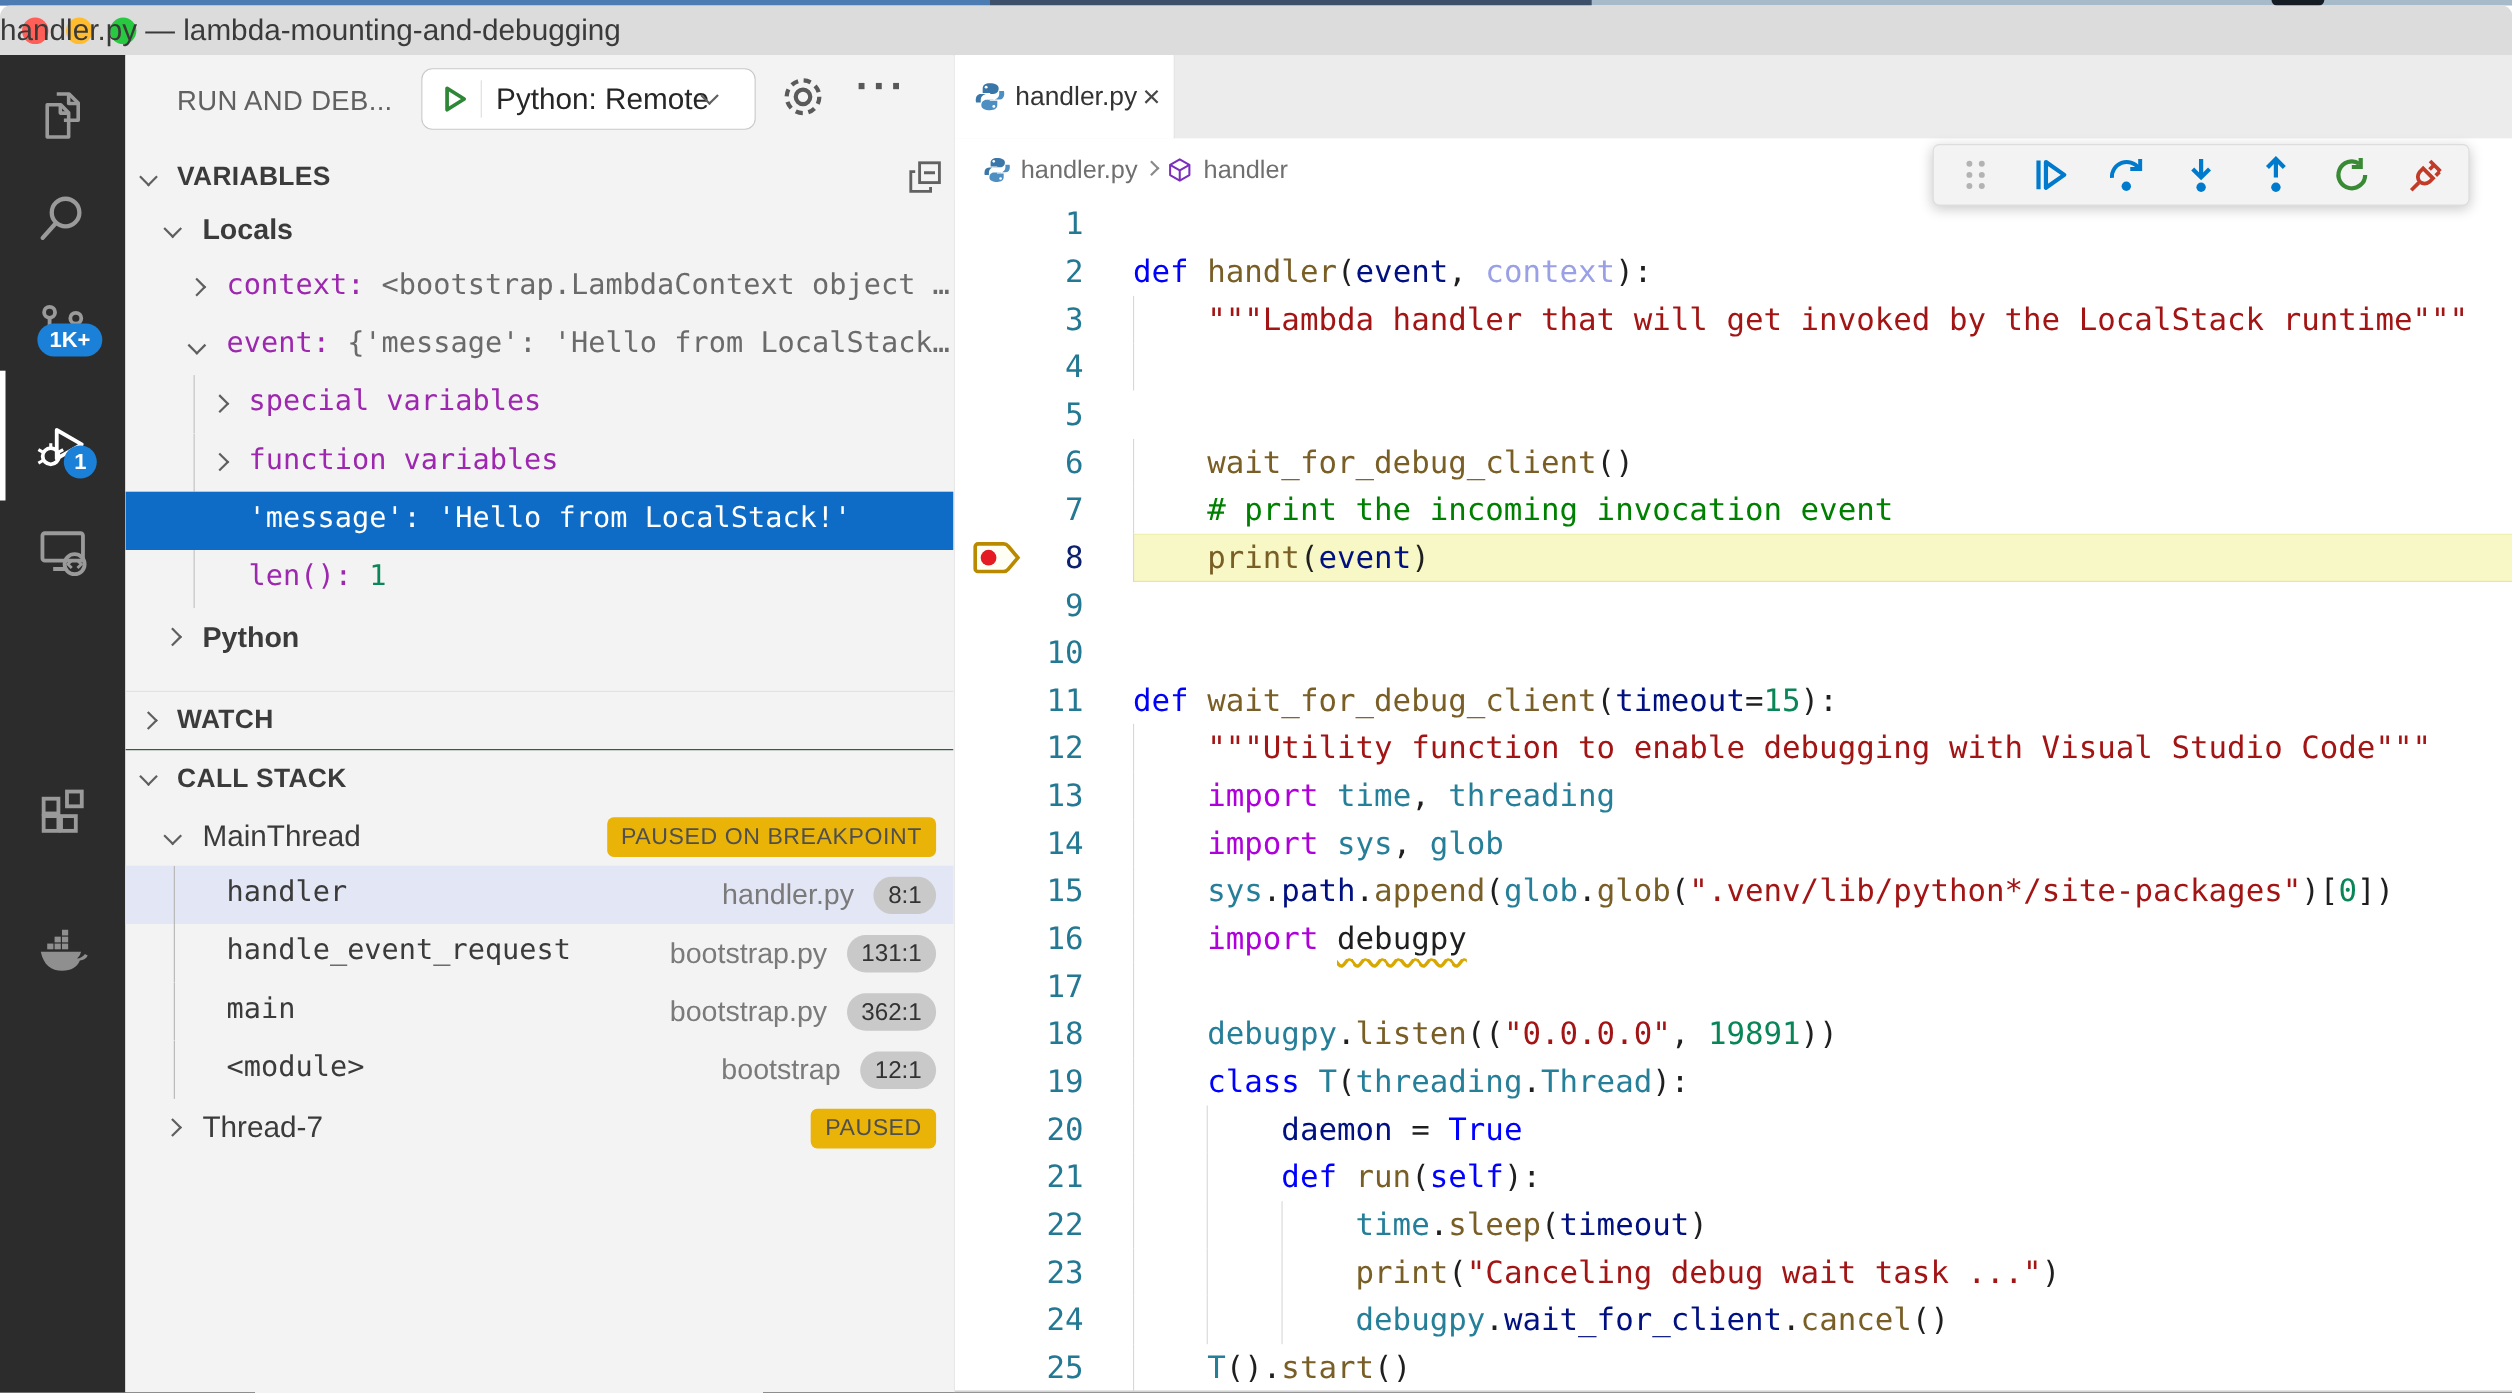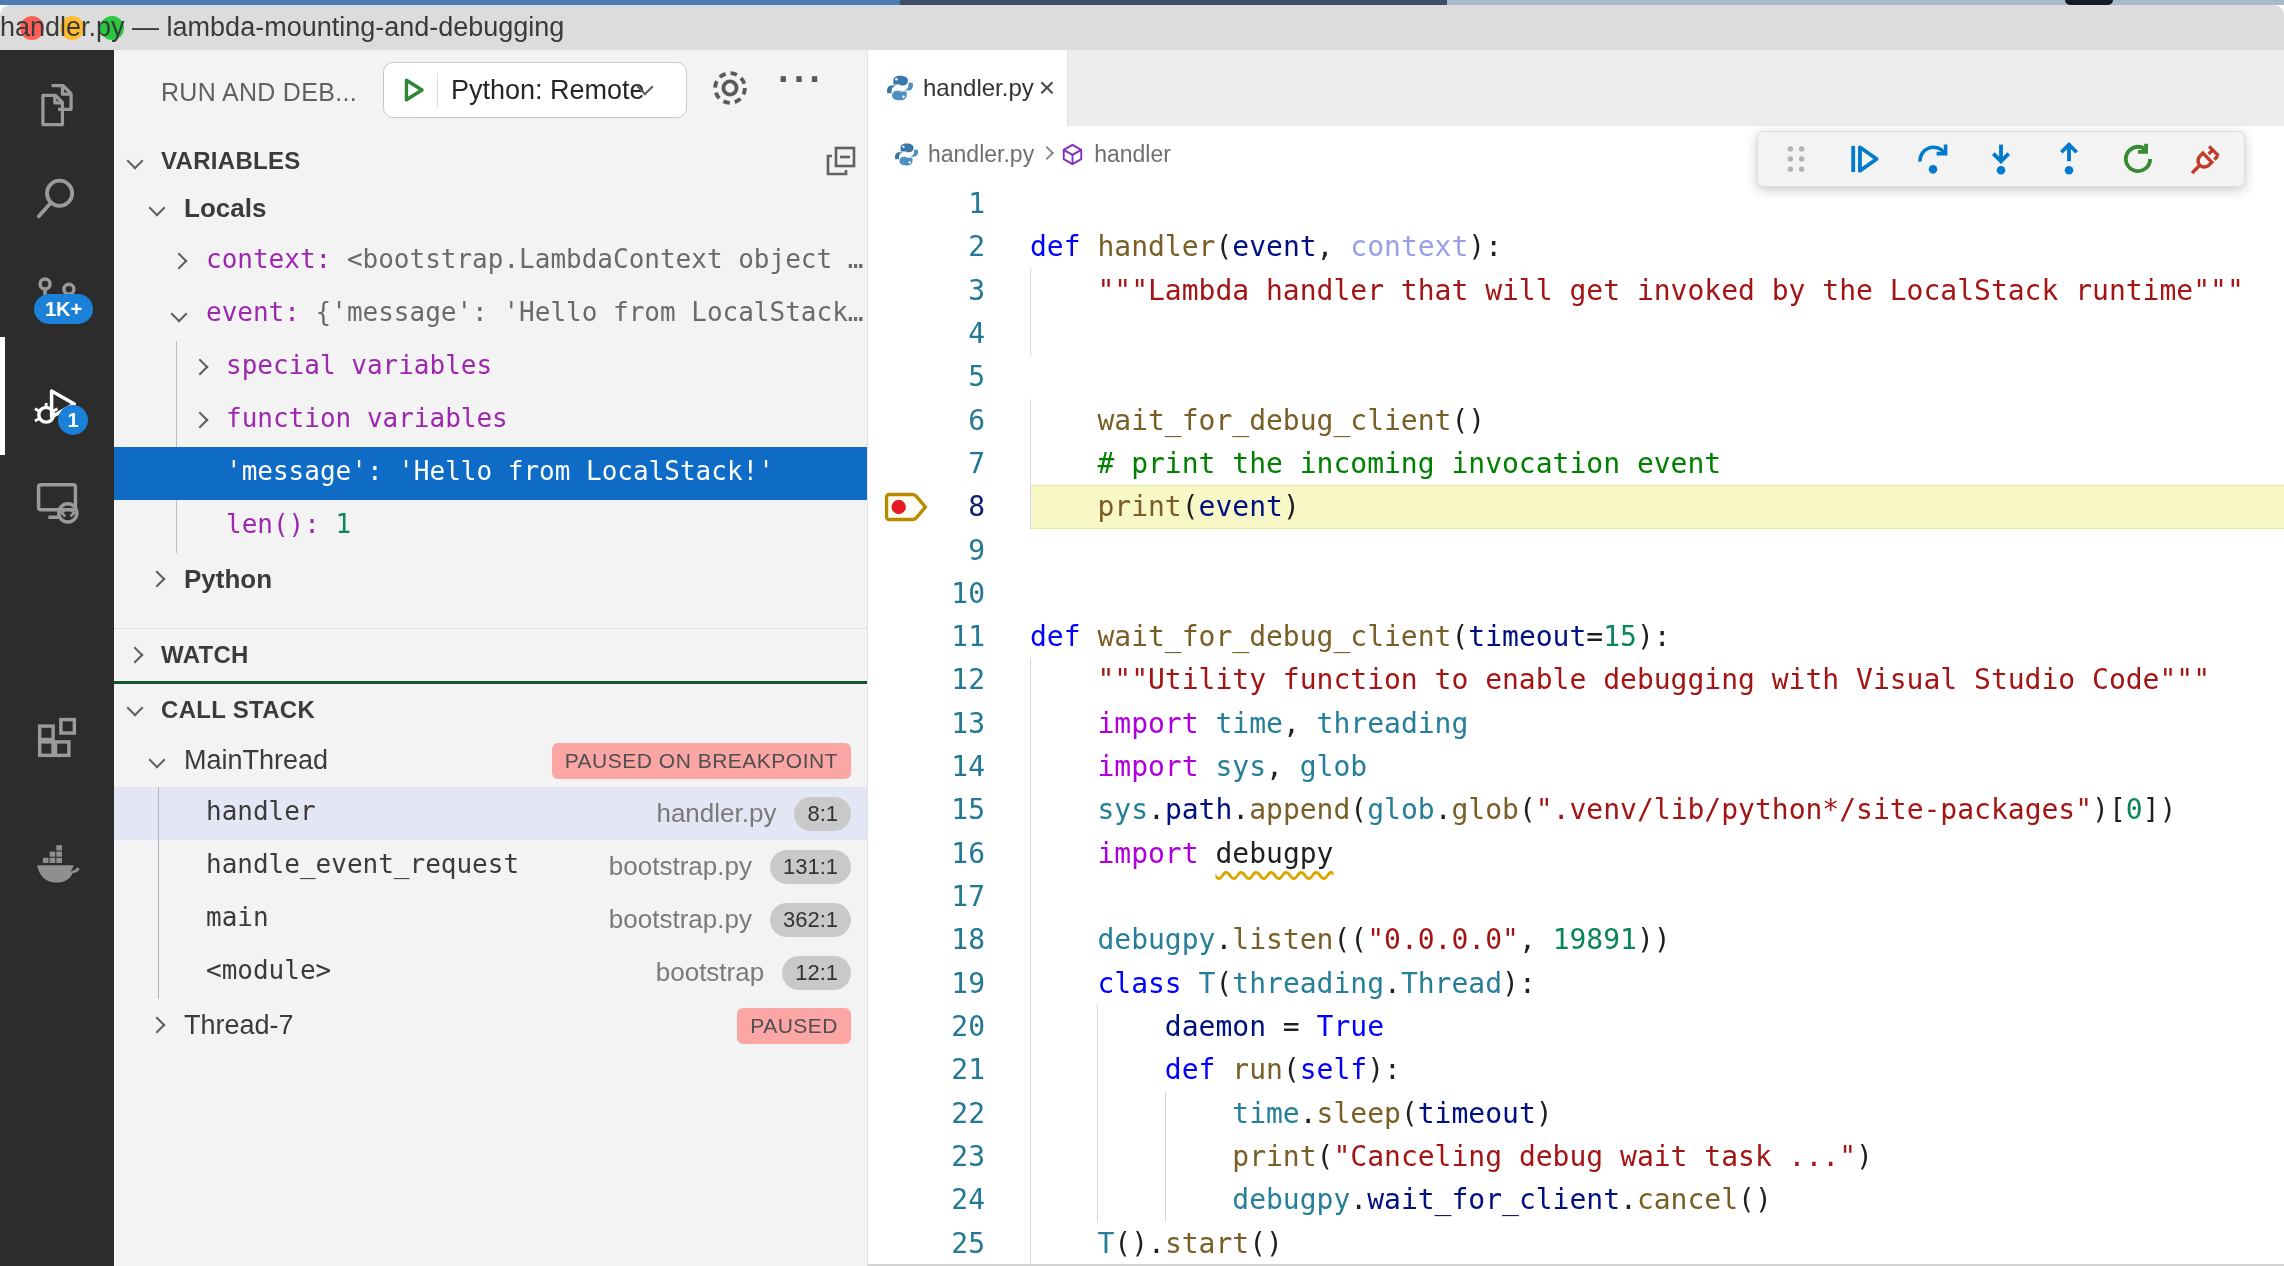--- a/index.html
+++ b/index.html
@@ -38,21 +38,21 @@
   #launch .vsep{width:1px;height:34px;background:#dcdcdc;margin:0 13px 0 9px;}
   #launch .llabel{font-size:27px;color:#262626;white-space:nowrap;}
   #gearbtn{position:absolute;left:594px;top:16px;width:44px;height:44px;}
   #gearbtn svg{width:100%;height:100%;}
   #morebtn{position:absolute;left:664px;top:8px;font-size:38px;font-weight:bold;color:#585858;letter-spacing:3px;}
   .sect-h{position:absolute;left:0;width:753px;height:52px;box-sizing:border-box;}
   .sect-h .shlabel{position:absolute;left:47px;top:12px;font-size:24px;font-weight:bold;color:#3b3b3b;letter-spacing:.3px;}
   #varhead{top:90px;height:42px;}
   #varhead .shlabel{top:7px;}
   #watchh{top:578px;border-top:1px solid #e0e0e0;}
-  #csh{top:631px;border-top:3px solid #14532d;}
+  #csh{top:631px;border-top:1px solid #14532d;}
   #collapseall{position:absolute;left:711px;top:5px;width:32px;height:32px;}
   #collapseall svg{width:100%;height:100%;}
   #varrows{position:absolute;left:0;top:132px;width:753px;}
   #stackrows{position:absolute;left:0;top:684px;width:753px;}
   .trow,.srow{position:relative;height:53px;width:753px;overflow:hidden;white-space:nowrap;}
   .chv{position:absolute;width:12px;height:12px;border-right:2.6px solid #5f5f5f;border-bottom:2.6px solid #5f5f5f;box-sizing:border-box;}
   .chv.d{transform:rotate(45deg);}
   .chv.r{transform:rotate(-45deg);}
   .lblscope{position:absolute;font-size:26px;font-weight:bold;color:#3b3b3b;top:11px;}
   .vmono{position:absolute;top:9px;font-family:"DejaVu Sans Mono",monospace;font-size:26px;}
@@ -61,21 +61,21 @@
   .vnum{color:#0a8658;}
   .trow.sel{background:#0e6cc7;}
   .trow.sel .vname,.trow.sel .vval{color:#ffffff;}
   .tguide{position:absolute;left:62px;top:0;bottom:0;width:1px;background:#bfbfbf;}
   .sguide{position:absolute;left:44px;top:0;bottom:0;width:1px;background:#b5b5b5;}
   .srow .tname{position:absolute;left:70px;top:11px;font-size:27px;color:#3b3b3b;}
   .srow .fname{position:absolute;left:92px;top:9px;font-family:"DejaVu Sans Mono",monospace;font-size:26px;color:#3b3b3b;}
   .srow.sel2{background:#e3e6f4;}
   .srow .rgt{position:absolute;right:16px;top:0;height:53px;display:flex;align-items:center;gap:18px;}
   .srow .ffile{font-size:26px;color:#7a7a7a;}
-  .badge{background:#fca5a5;color:#4f4f4f;font-size:21px;border-radius:6px;padding:6px 13px;letter-spacing:.5px;}
+  .badge{background:#eab308;color:#4f4f4f;font-size:21px;border-radius:6px;padding:6px 13px;letter-spacing:.5px;}
   .pospill{background:#c9c9c9;color:#333;font-size:22px;border-radius:20px;padding:4px 13px;}
   
   #editor{position:absolute;left:867px;top:50px;width:1417px;height:1216px;background:#fff;border-left:1px solid #e2e2e2;box-sizing:border-box;}
   #tabbar{position:absolute;left:0;top:0;width:100%;height:76px;background:#ececec;}
   .tab{position:absolute;left:0;top:0;width:200px;height:76px;background:#fff;display:flex;align-items:center;
        padding:0 12px 0 18px;box-sizing:border-box;border-right:1px solid #e0e0e0;}
   .tab .ticon{width:28px;height:28px;flex:none;}
   .tab .ticon svg{width:100%;height:100%;}
   .tab .tlabel{font-size:24px;color:#333;margin-left:9px;}
   .tab .tclose{margin-left:auto;font-size:28px;color:#474747;line-height:28px;}

